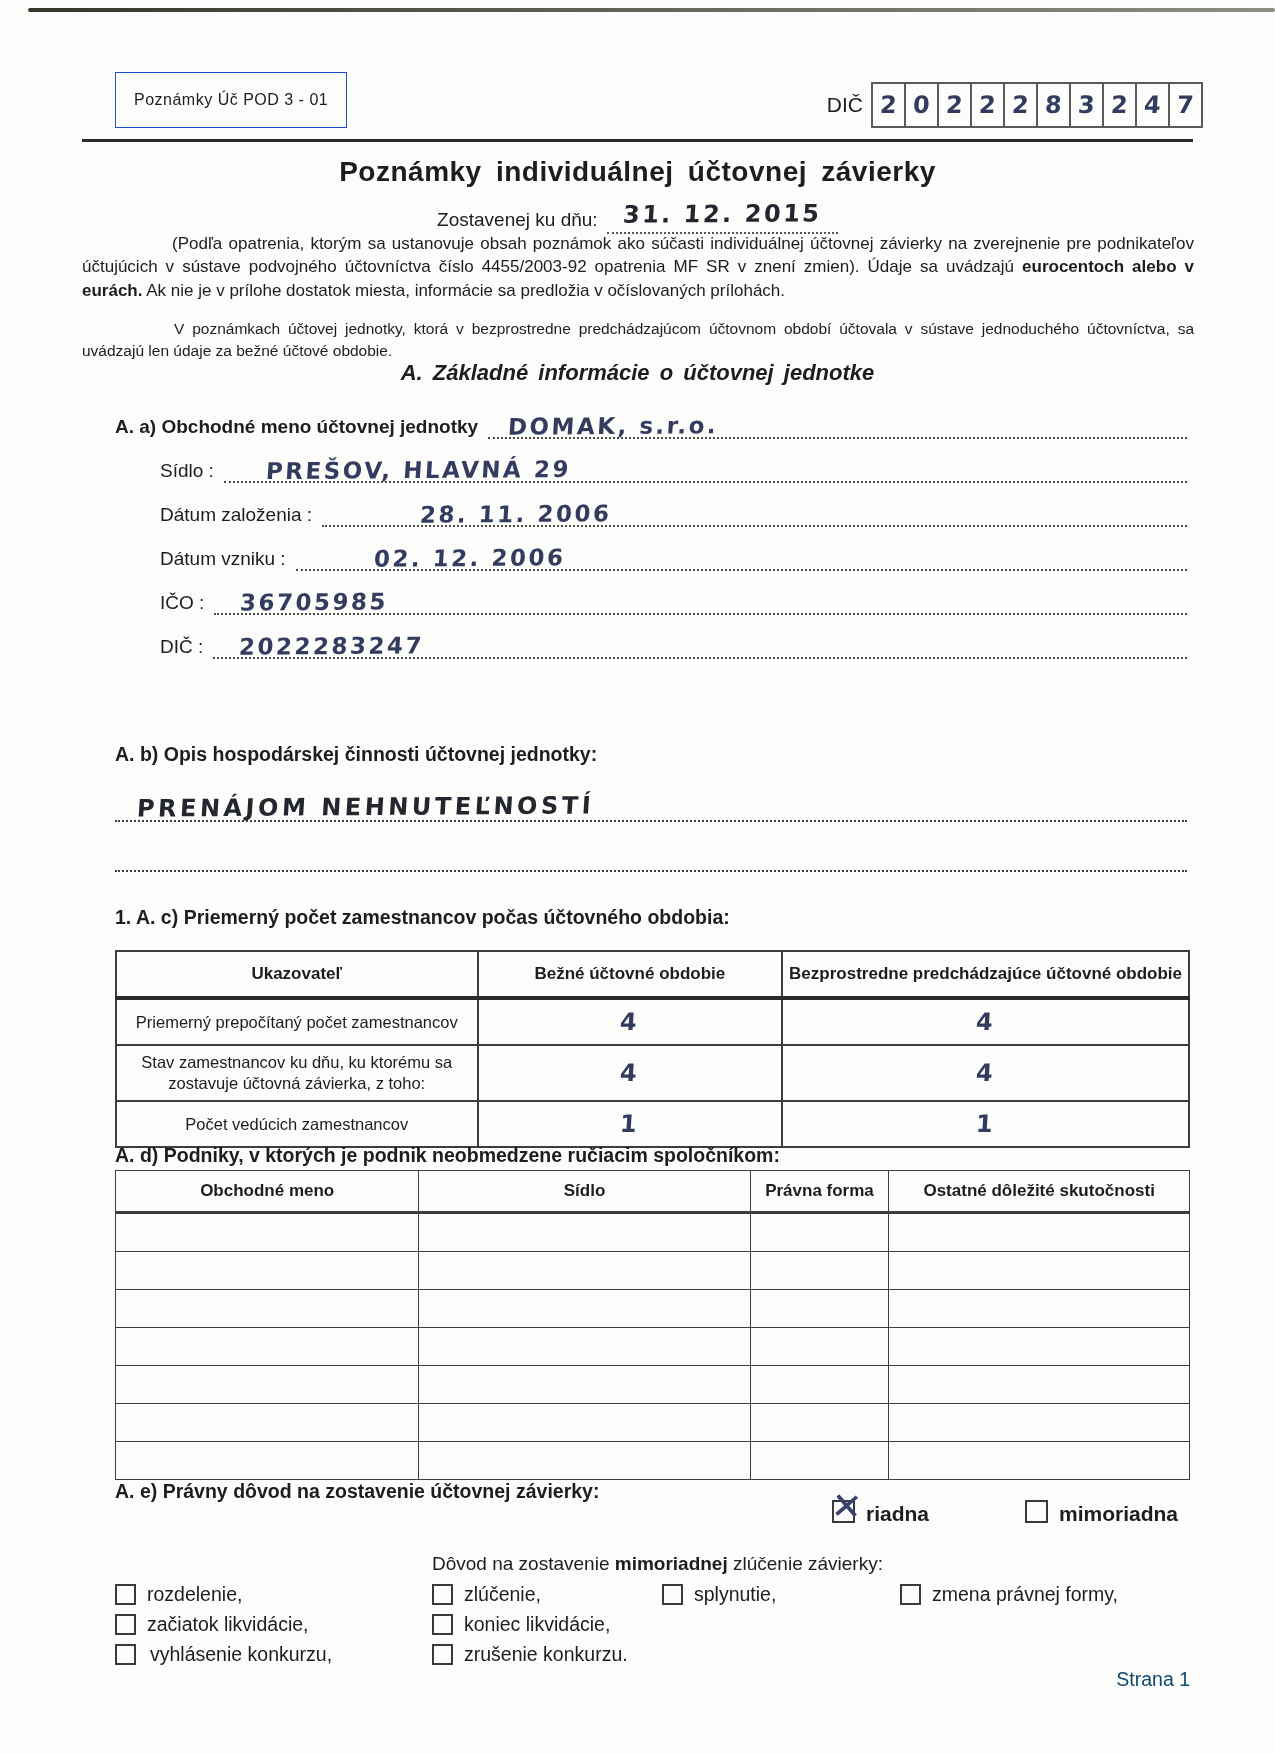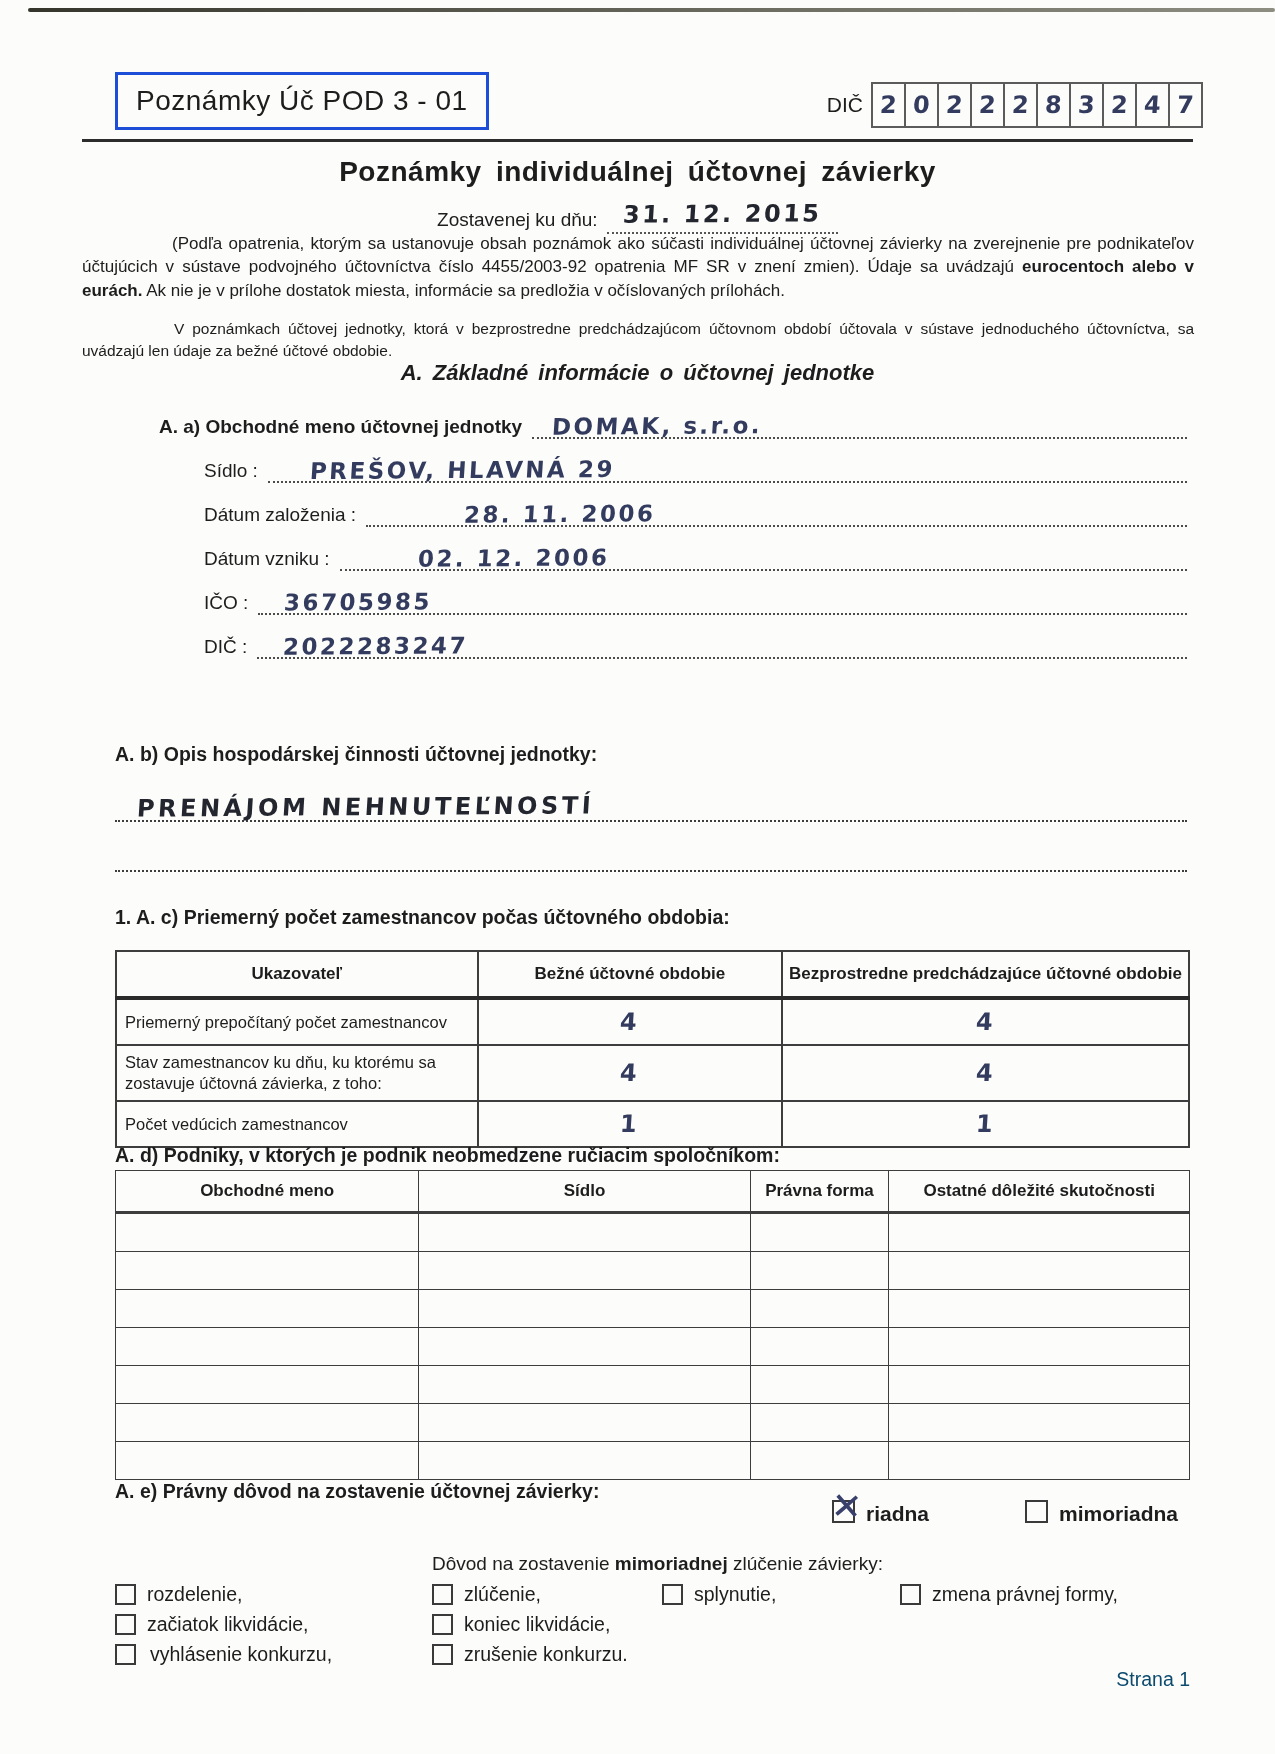--- a/index.html
+++ b/index.html
@@ -7,21 +7,21 @@
     position:relative; width:1275px; height:1754px; margin:0 auto;
     background:#fcfcfa; overflow:hidden;
     font-family:"Liberation Sans", sans-serif; color:#1d1d1d;
   }
   .scan-top-line { position:absolute; top:8px; left:28px; right:0; height:4px;
     background:linear-gradient(90deg,#35352c,#6e6e63 60%,#8d8d82); border-radius:2px; }
 
   
   .header-row { position:absolute; top:72px; left:115px; right:72px;
     display:flex; justify-content:space-between; align-items:flex-start; }
-  .form-code-box { border:3px solid #1d4ed8; padding:10px 18px; font-size:28px; letter-spacing:.5px; }
+  .form-code-box { border:1px solid #1d4ed8; padding:18px 18px; font-size:16px; letter-spacing:.5px; }
   .dic-group { display:flex; align-items:center; gap:10px; margin-top:10px; }
   .dic-label { font-size:21px; }
   .dic-cells { display:flex; }
   .dic-cell { width:31px; height:42px; border:2px solid #5b5b5b; margin-left:-2px;
     display:flex; align-items:center; justify-content:center; }
 
   
   .hw { font-family:"DejaVu Sans", sans-serif; color:#333c5e; font-weight:bold;
     letter-spacing:2.5px; display:inline-block; transform:skewX(-4deg) rotate(-.4deg); white-space:nowrap; }
   .hw-dark { color:#23262e; }
@@ -40,21 +40,21 @@
     font-size:17px; line-height:1.38; text-align:justify; text-indent:90px; }
   .intro-2 { position:absolute; top:318px; left:82px; width:1112px;
     font-size:15.5px; line-height:1.4; text-align:justify; text-indent:92px; }
 
   .section-a-heading { position:absolute; top:360px; left:0; width:100%; text-align:center;
     font-size:22px; font-weight:bold; font-style:italic; word-spacing:4px; }
 
   
   .fields { position:absolute; top:406px; left:115px; right:88px; }
   .field-row { display:flex; align-items:flex-end; height:33px; margin-bottom:11px; }
-  .field-row .flabel { font-size:19px; white-space:nowrap; padding-bottom:1px;margin-left:44px; }
+  .field-row .flabel { font-size:19px; white-space:nowrap; padding-bottom:1px; }
   .field-row.main .flabel { font-weight:bold; }
   .field-row.sub { margin-left:45px; }
   .fline { flex:1; position:relative; border-bottom:2px dotted #4c4c4c; height:100%; margin-left:10px; }
   .fline .hw { position:absolute; bottom:-2px; font-size:23px; }
   .field-row:nth-child(1) .hw { left:20px; }
   .field-row:nth-child(2) .hw { left:42px; }
   .field-row:nth-child(3) .hw { left:98px; }
   .field-row:nth-child(4) .hw { left:78px; }
   .field-row:nth-child(5) .hw { left:26px; }
   .field-row:nth-child(6) .hw { left:26px; }
@@ -64,21 +64,21 @@
   .ab-line-1 { top:782px; height:38px; }
   .ab-line-2 { top:832px; height:38px; }
   .ab-line .hw { position:absolute; bottom:-1px; left:22px; font-size:24px; letter-spacing:3.5px; }
 
   .ac-heading { position:absolute; top:906px; left:115px; font-size:19.5px; font-weight:bold; }
 
   table { border-collapse:collapse; }
   .emp-table { position:absolute; top:950px; left:115px; width:1075px; }
   .emp-table th, .emp-table td { border:2px solid #3d3d3d; font-size:16.5px; }
   .emp-table thead th { font-weight:bold; font-size:17px; height:42px; border-bottom:4px solid #2a2a2a; }
-  .emp-table td.lbl { text-align:left; padding:3px 8px; line-height:1.25; }
+  .emp-table td.lbl { text-align:center; padding:3px 8px; line-height:1.25; }
   .emp-table td.val { text-align:center; }
   .emp-table td .hw { font-size:24px; }
   .emp-table tr.r1 td { height:38px; }
   .emp-table tr.r2 td { height:48px; }
   .emp-table tr.r3 td { height:38px; }
   .emp-c1 { width:362px; } .emp-c2 { width:305px; } .emp-c3 { width:408px; }
 
   .ad-heading { position:absolute; top:1144px; left:115px; font-size:19.5px; font-weight:bold; }
   .comp-table { position:absolute; top:1170px; left:115px; width:1075px; }
   .comp-table th, .comp-table td { border:1.5px solid #3d3d3d; font-size:17px; }

